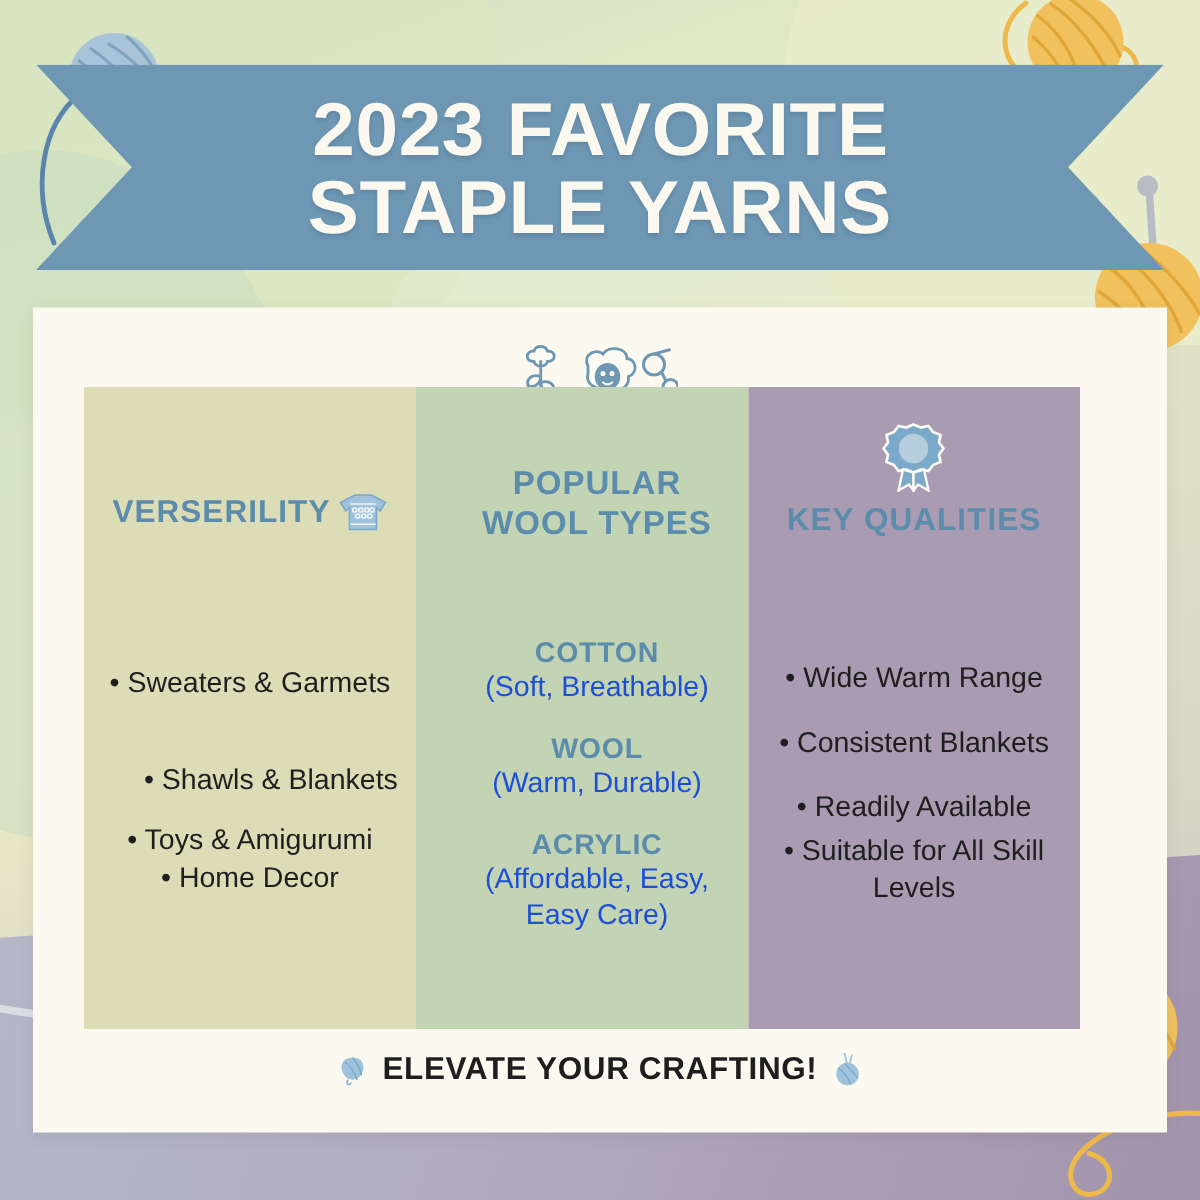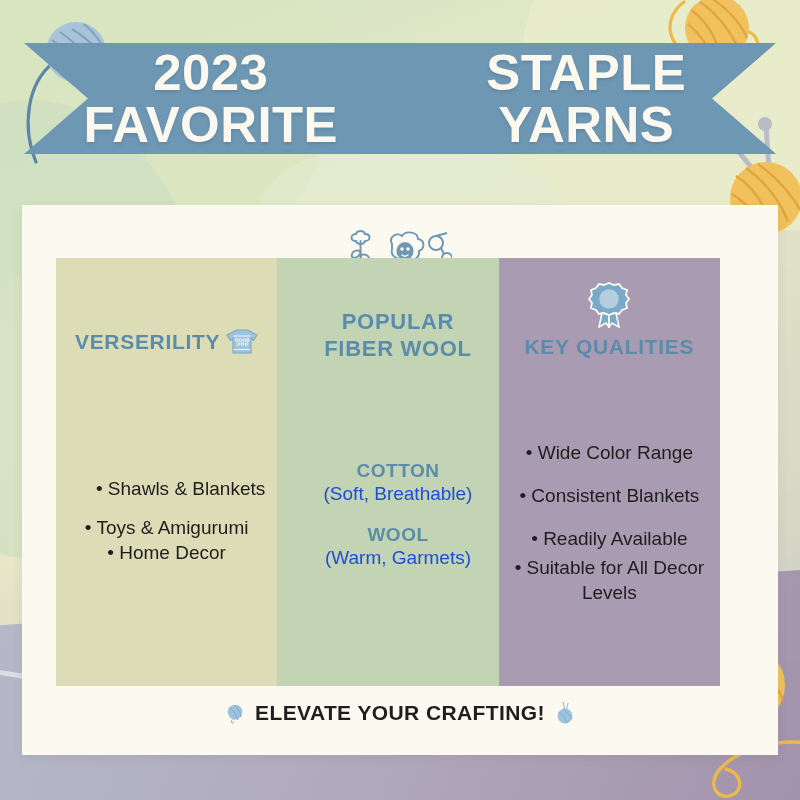--- a/index.html
+++ b/index.html
@@ -57,28 +57,28 @@
     transform:rotate(9deg);
   }
   .bg-sheen {
     left:260px; top:140px; width:300px; height:140px;
     background:#e3ebd3; opacity:.5;
     border-radius:50%;
   }
 
   
   #ribbon {
-    position:absolute; left:24px; top:43px; width:752px; height:111px;
+    position:absolute; left:24px; top:43px; width:752px; height:137px;
     background:#6e97b4;
     clip-path:polygon(
       0% 0%, 100% 0%,
       100% 0%, 91.5% 50%, 100% 100%,
       100% 100%, 0% 100%,
       0% 100%, 8.5% 50%, 0% 0%);
-    display:flex; flex-direction:row;
+    display:flex; flex-direction:column;
     align-items:center; justify-content:center;
   }
   .ribbon-line {
     color:#fbf9ef; font-weight:bold;
     font-size:50px; line-height:1.04;
     letter-spacing:.4px; text-align:center;
     font-family:"Liberation Sans", sans-serif;
     transform:scaleX(1.02);
     text-shadow:0 2px 3px rgba(40,60,80,.18);
   }
@@ -269,60 +269,65 @@
               <circle cx="18.5" cy="12" r="1.4"></circle>
                 <circle cx="22" cy="12" r="1.4"></circle>
               <circle cx="12.5" cy="16" r="1.4"></circle>
                 <circle cx="16.5" cy="16" r="1.4"></circle>
               <circle cx="20.5" cy="16" r="1.4"></circle>
             </g>
           </svg>
         </span>
       </div>
       <div class="bullets">
+        <div class="bullet" style="margin-bottom:40px;">• Sweaters &amp; Garmets</div>
         <div class="bullet" style="margin-bottom:14px;text-align:right;">• Shawls &amp; Blankets</div>
         <div class="bullet" style="">• Toys &amp; Amigurumi</div>
         <div class="bullet">• Home Decor</div>
       </div>
     </div>
 
     <div class="card card-2">
       <div class="card-heading" style="flex-direction:column;gap:0;">
         <span>POPULAR</span>
-        <span>FIBER WOOL</span>
+        <span>WOOL TYPES</span>
       </div>
       <div class="bullets">
         <div style="margin-bottom:18px;">
           <div class="fiber-name">COTTON</div>
           <div class="fiber-desc">(Soft, Breathable)</div>
         </div>
         <div style="margin-bottom:18px;">
           <div class="fiber-name">WOOL</div>
-          <div class="fiber-desc">(Warm, Garmets)</div>
+          <div class="fiber-desc">(Warm, Durable)</div>
+        </div>
+        <div>
+          <div class="fiber-name">ACRYLIC</div>
+          <div class="fiber-desc">(Affordable, Easy, Easy Care)</div>
         </div>
       </div>
     </div>
 
     <div class="card card-3">
       <span class="ic" style="position:absolute;top:22px;left:50%;transform:translateX(-50%);">
         <svg width="42" height="48" viewBox="0 0 42 48">
           <path d="M21 3 L26 5 L31 4 L34 8 L39 10 L38 15 L41 19 L38 23 L39 28 L34 30 L31 34 L26 33 L21 35 L16 33 L11 34 L8 30 L3 28 L4 23 L1 19 L4 15 L3 10 L8 8 L11 4 L16 5 Z" fill="#7ba9c9" stroke="#fbfaf3" stroke-width="1.8"></path>
           <circle cx="21" cy="19" r="9" fill="#fbfaf3" opacity=".45" stroke="#fbfaf3" stroke-width="1.6"></circle>
           <path d="M14 33 L11 47 L18 43 L21 47 L21 35 Z" fill="#7ba9c9" stroke="#fbfaf3" stroke-width="1.6"></path>
           <path d="M28 33 L31 47 L24 43 L21 47 L21 35 Z" fill="#7ba9c9" stroke="#fbfaf3" stroke-width="1.6"></path>
         </svg>
       </span>
       <div class="card-heading">
         <span>KEY QUALITIES</span>
       </div>
       <div class="bullets">
-        <div class="bullet" style="margin-bottom:18px;">• Wide Color Range</div>
+        <div class="bullet" style="margin-bottom:18px;">• Wide Warm Range</div>
         <div class="bullet" style="margin-bottom:18px;">• Consistent Blankets</div>
         <div class="bullet" style="margin-bottom:4px;">• Readily Available</div>
-        <div class="bullet">• Suitable for All Decor Levels</div>
+        <div class="bullet">• Suitable for All Skill Levels</div>
       </div>
     </div>
   </div>
 
   <div id="footer">
     <span class="ic">
       <svg width="22" height="24" viewBox="0 0 22 24">
         <path d="M11 4 C 4 4, 2 10, 5 15 C 8 20, 14 20, 17 15 C 20 10, 18 4, 11 4 Z" fill="#9fc3dc"></path>
         <g stroke="#7ba9c9" stroke-width="1" fill="none">
           <path d="M6 7 C 10 10, 13 15, 14 19"></path>

